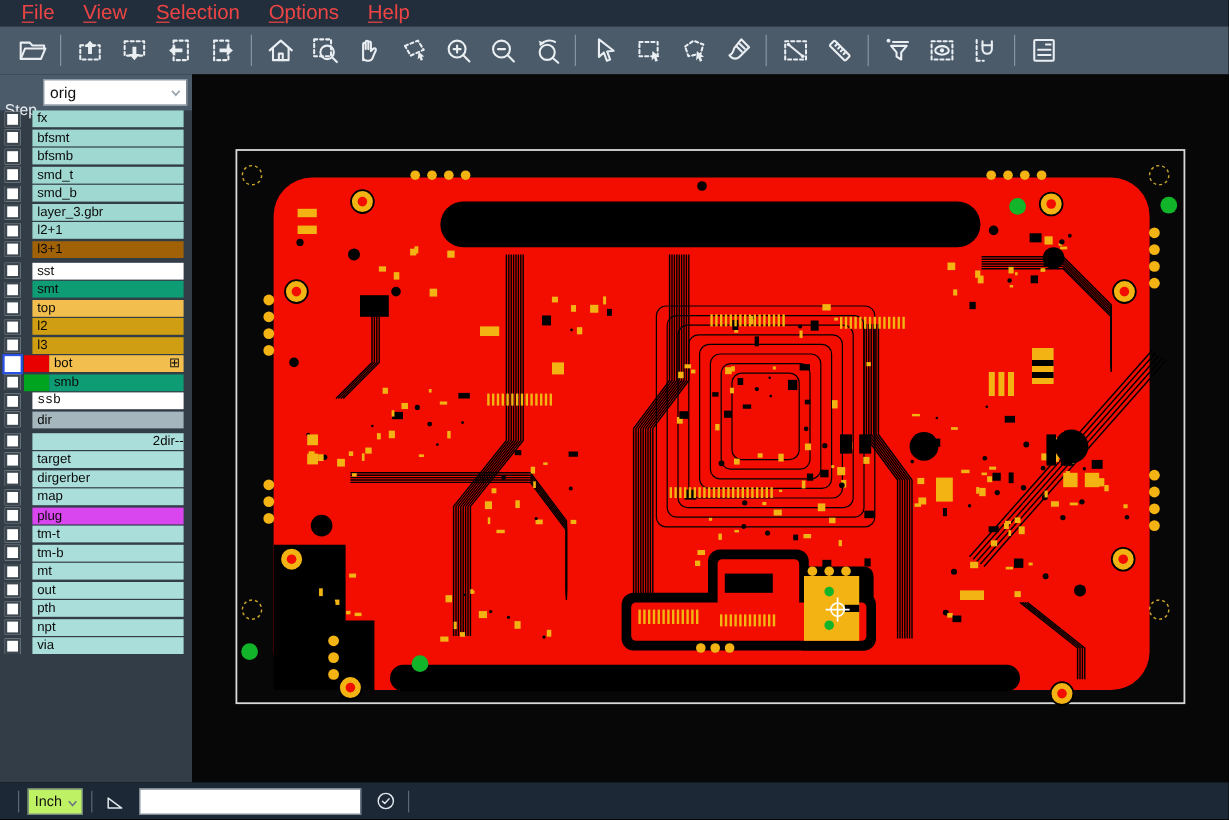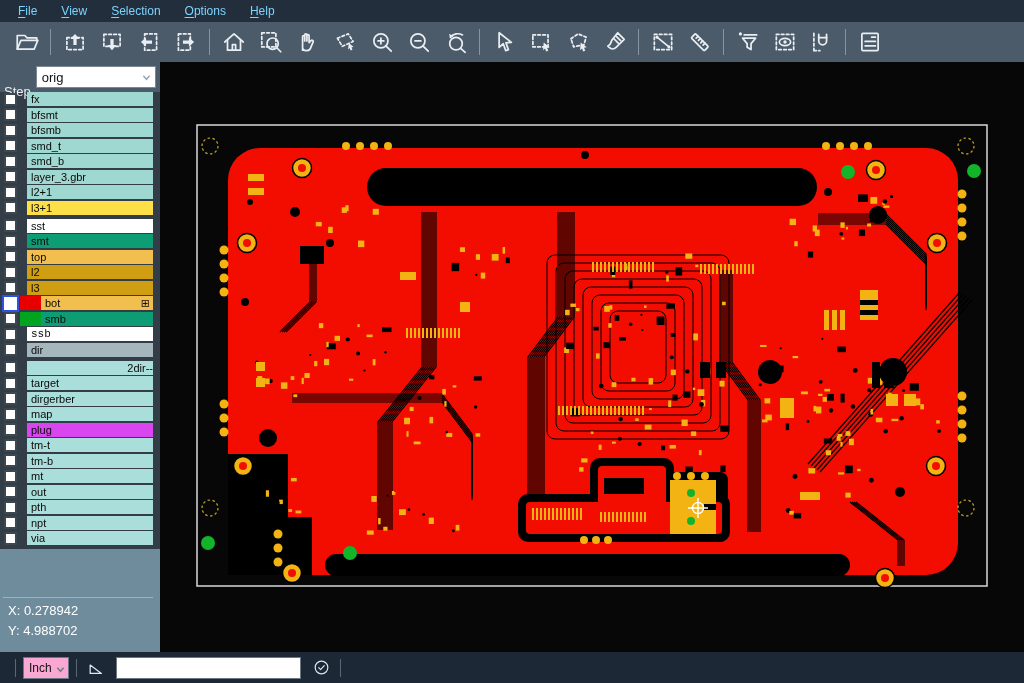--- a/index.html
+++ b/index.html
@@ -4,21 +4,21 @@
 <style>
   html,body{margin:0;padding:0;background:#000;}
   *{box-sizing:border-box;}
   .app{position:relative;width:1024px;height:683px;overflow:hidden;
        font-family:"Liberation Sans","DejaVu Sans",sans-serif;background:#070707;}
 
   
   .menubar{position:absolute;left:0;top:0;width:1024px;height:22px;
            background:var(--menu-bg,#232e3c);display:flex;align-items:center;
            padding-left:8px;gap:4px;}
-  .menu-item{color:#7dd3fc;font-size:12px;padding:2px 10px;cursor:default;}
+  .menu-item{color:#ef4444;font-size:17px;padding:2px 10px;cursor:default;}
   .menu-item u{text-underline-offset:2px;}
 
   
   .toolbar{position:absolute;left:0;top:22px;width:1024px;height:40px;
            background:var(--toolbar-bg,#4c5b6a);display:flex;align-items:center;
            padding-left:8px;}
   .tbtn{width:37px;height:36px;display:flex;align-items:center;justify-content:center;flex:0 0 auto;}
   .tsep{width:1px;height:26px;background:#8795a3;margin:0 5px;flex:0 0 auto;}
   .tbtn svg{stroke:#e9eef3;fill:none;stroke-width:1.6;stroke-linecap:round;stroke-linejoin:round;}
   .tbtn svg .f{fill:#e9eef3;stroke:none;}
@@ -45,21 +45,21 @@
   .grid-ic{position:absolute;right:3px;top:0;font-size:11px;line-height:14px;color:#111;}
 
   .xy-panel{flex:1;background:var(--panel-bg,#6f8c9d);display:flex;flex-direction:column;}
   .xy-sep{margin-top:48px;border-top:1px solid #9db2c0;width:150px;margin-left:3px;}
   .xy-text{color:#fff;font-size:13px;padding:5px 8px 0 8px;}
 
   
   .statusbar{position:absolute;left:0;bottom:0;width:1024px;height:31px;
              background:var(--status-bg,#1c2835);display:flex;align-items:center;padding-left:8px;}
   .ssep{width:1px;height:18px;background:#5a6775;margin:0 7px;flex:0 0 auto;}
-  .unit-select{width:46px;height:22px;background:#f9a8d4;border:1px solid #6a7682;display:flex;
+  .unit-select{width:46px;height:22px;background:#bef264;border:1px solid #6a7682;display:flex;
                align-items:center;font-size:12px;color:#111;padding-left:5px;position:relative;}
   .unit-select .chev{position:absolute;right:3px;top:7px;}
   .sicon{width:24px;height:24px;display:flex;align-items:center;justify-content:center;flex:0 0 auto;}
   .sicon svg{stroke:#dfe6ec;fill:none;stroke-width:1.5;stroke-linecap:round;stroke-linejoin:round;}
   .cmd-input{width:185px;height:22px;background:#fff;border:1px solid #6a7682;margin:0 8px 0 8px;
              font-size:12px;padding:0 4px;outline:none;}
 
   
   .canvas{position:absolute;left:160px;top:62px;width:864px;height:590px;background:var(--canvas-bg,#070707);}
 </style>
@@ -271,21 +271,21 @@
             <span class="layer-label" style="background: rgb(159, 216, 208);">layer_3.gbr</span>
           </div>
           <div class="layer-row">
             <span class="chk"></span>
             <span class="spacer"></span>
             <span class="layer-label" style="background: rgb(159, 216, 208);">l2+1</span>
           </div>
           <div class="layer-row">
             <span class="chk"></span>
             <span class="spacer"></span>
-            <span class="layer-label" style="background: #fde047;">l3+1</span>
+            <span class="layer-label" style="background: #a16207;">l3+1</span>
           </div>
         </div>
         <div class="layer-group">
           <div class="layer-row">
             <span class="chk"></span>
             <span class="spacer"></span>
             <span class="layer-label" style="background: rgb(255, 255, 255);">sst</span>
           </div>
           <div class="layer-row">
             <span class="chk"></span>
@@ -384,25 +384,20 @@
             <span class="spacer"></span>
             <span class="layer-label" style="background: rgb(170, 222, 218);">npt</span>
           </div>
           <div class="layer-row">
             <span class="chk"></span>
             <span class="spacer"></span>
             <span class="layer-label" style="background: rgb(170, 222, 218);">via</span>
           </div>
         </div>
       </div>
-    <div class="xy-panel">
-      <div class="xy-sep"></div>
-      <div class="xy-text">X: 0.278942</div>
-      <div class="xy-text">Y: 4.988702</div>
-    </div>
   </div>
 
   <div class="canvas">
     <svg id="pcbsvg" width="864" height="590" viewBox="0 0 864 590">
         <rect x="37" y="63" width="790" height="461" fill="none" stroke="#d9d9d9" stroke-width="1.5"></rect>
         <rect x="68" y="86" width="730" height="427" rx="32" fill="#f20d00"></rect>
         <polygon points="68,392 128,392 128,455 152,455 152,513 68,513" fill="#000000"></polygon>
         <rect x="207" y="106" width="450" height="38" rx="19" fill="#000000"></rect>
         <rect x="165" y="492" width="525" height="22" rx="11" fill="#000000"></rect>
         <rect x="450" y="249" width="56" height="72" rx="8" fill="none" stroke="#000000" stroke-width="1"></rect>

